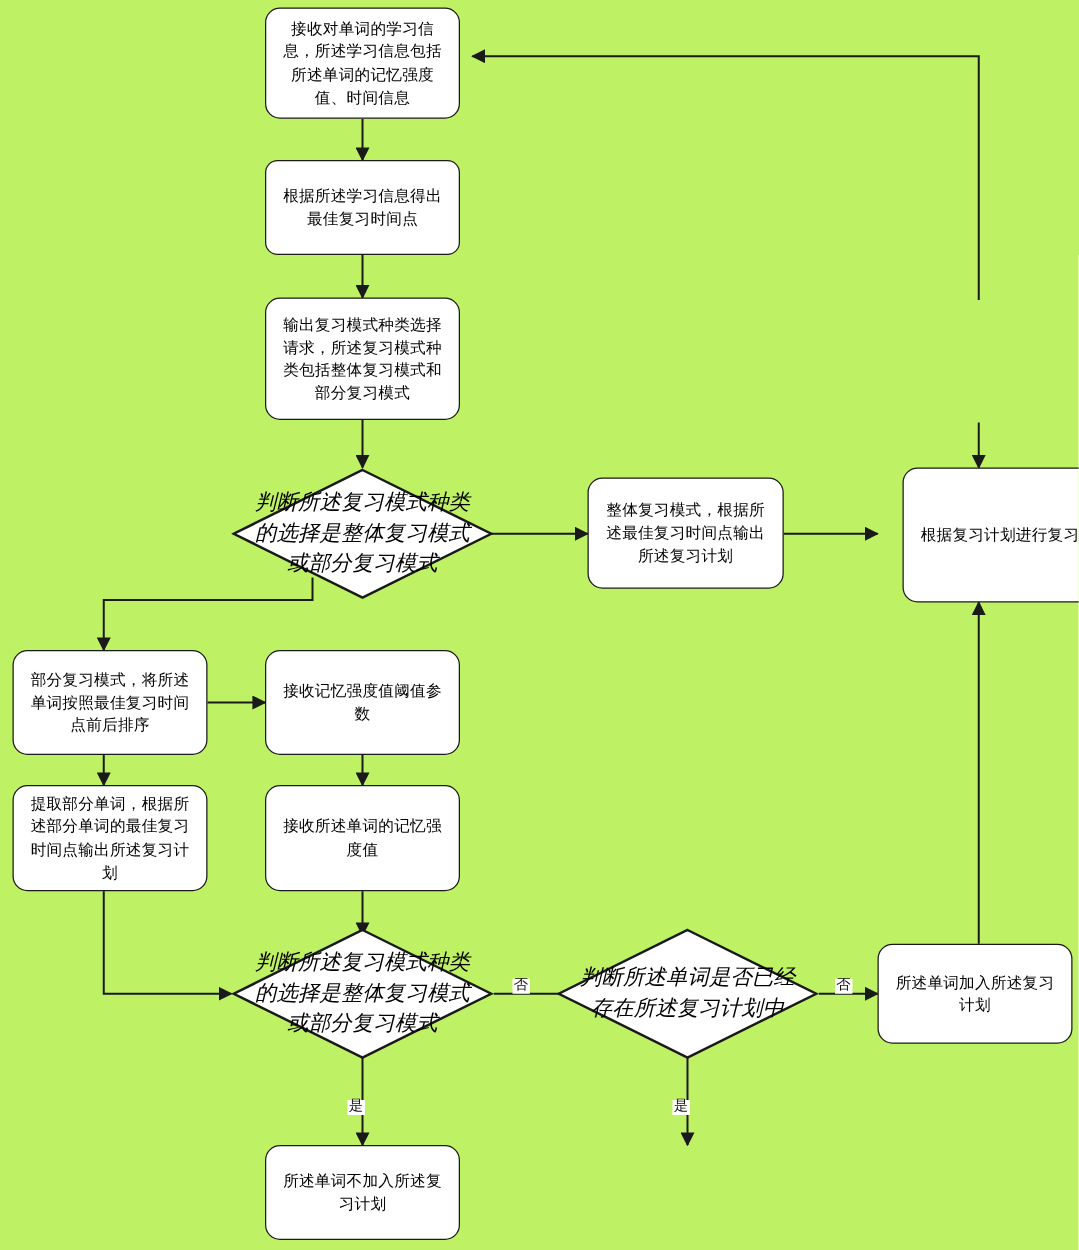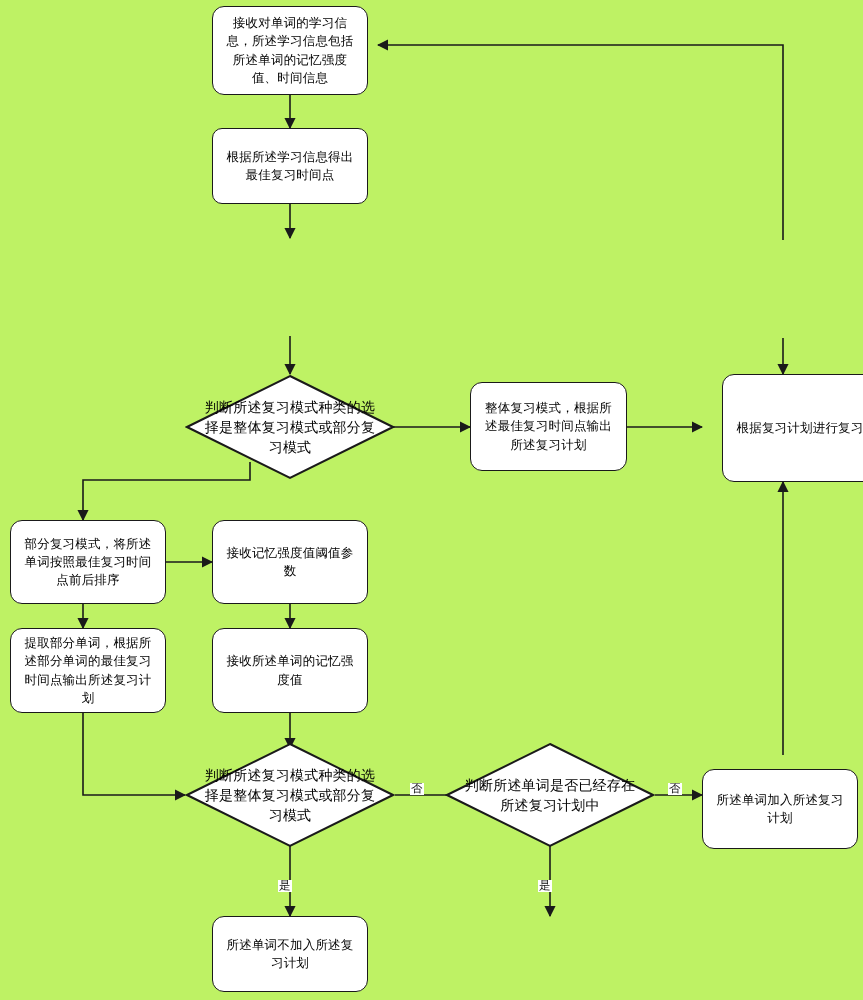--- a/index.html
+++ b/index.html
@@ -55,22 +55,23 @@
     position: absolute;
     left: 0;
     top: 0;
     width: 100%;
     height: 100%;
   }
   .decision .dtext {
     position: relative;
     z-index: 2;
     padding: 0 14px;
-    font-size: 14px;
+    font-size: 17px;
     line-height: 1.45;
+    font-style: italic;
   }
   .edge-label {
     position: absolute;
     font-size: 11.5px;
     color: #111111;
     background: #ffffff;
     padding: 0 1px;
     line-height: 1;
     z-index: 3;
   }
@@ -127,20 +128,23 @@
   </svg>
 
   <div class="node proc" style="left:212px; top:6px; width:156px; height:89px;">
     <span>接收对单词的学习信息，所述学习信息包括所述单词的记忆强度值、时间信息</span>
   </div>
 
   <div class="node proc" style="left:212px; top:128px; width:156px; height:76px;border-radius:10px;">
     <span>根据所述学习信息得出最佳复习时间点</span>
   </div>
 
+  <div class="node proc" style="left:212px; top:238px; width:156px; height:98px;">
+    <span>输出复习模式种类选择请求，所述复习模式种类包括整体复习模式和部分复习模式</span>
+  </div>
 
   <div class="node decision" style="left:185px; top:374px; width:210px; height:106px;">
     <svg class="dshape" viewBox="0 0 210 106" preserveAspectRatio="none">
       <polygon points="105,2 208,53 105,104 2,53" fill="#ffffff" stroke="#1a1a1a" stroke-width="2"></polygon>
     </svg>
     <div class="dtext">判断所述复习模式种类的选择是整体复习模式或部分复习模式</div>
   </div>
 
   <div class="node proc" style="left:470px; top:382px; width:157px; height:89px;">
     <span>整体复习模式，根据所述最佳复习时间点输出所述复习计划</span>
@@ -174,21 +178,21 @@
     <div class="dtext">判断所述复习模式种类的选择是整体复习模式或部分复习模式</div>
   </div>
 
   <div class="node decision" style="left:445px; top:742px; width:210px; height:106px;">
     <svg class="dshape" viewBox="0 0 210 106" preserveAspectRatio="none">
       <polygon points="105,2 208,53 105,104 2,53" fill="#ffffff" stroke="#1a1a1a" stroke-width="2"></polygon>
     </svg>
     <div class="dtext">判断所述单词是否已经存在所述复习计划中</div>
   </div>
 
-  <div class="node proc" style="left:702px; top:755px; width:156px; height:80px;margin-top:14px;">
+  <div class="node proc" style="left:702px; top:755px; width:156px; height:80px;">
     <span>所述单词加入所述复习计划</span>
   </div>
 
   <div class="node proc" style="left:212px; top:916px; width:156px; height:76px;">
     <span>所述单词不加入所述复习计划</span>
   </div>
 
 
   <div class="edge-label" style="left:410px; top:783px;">否</div>
 

